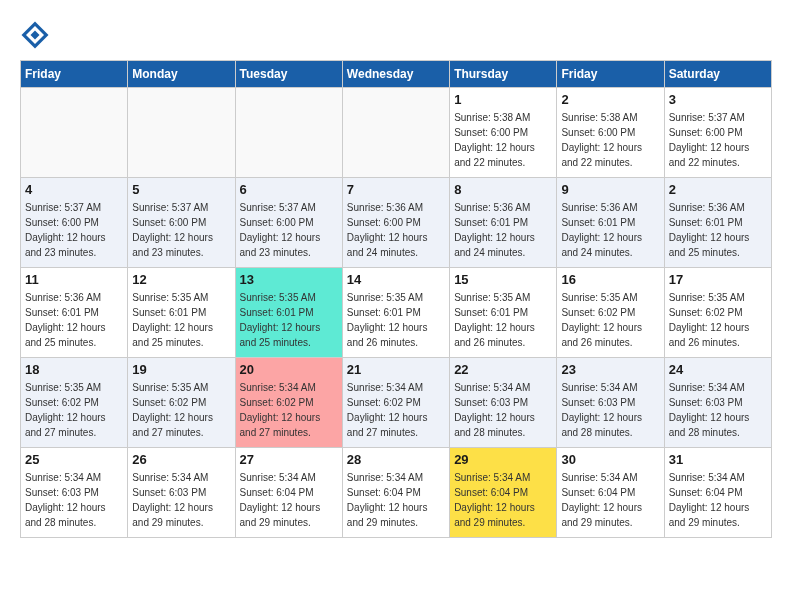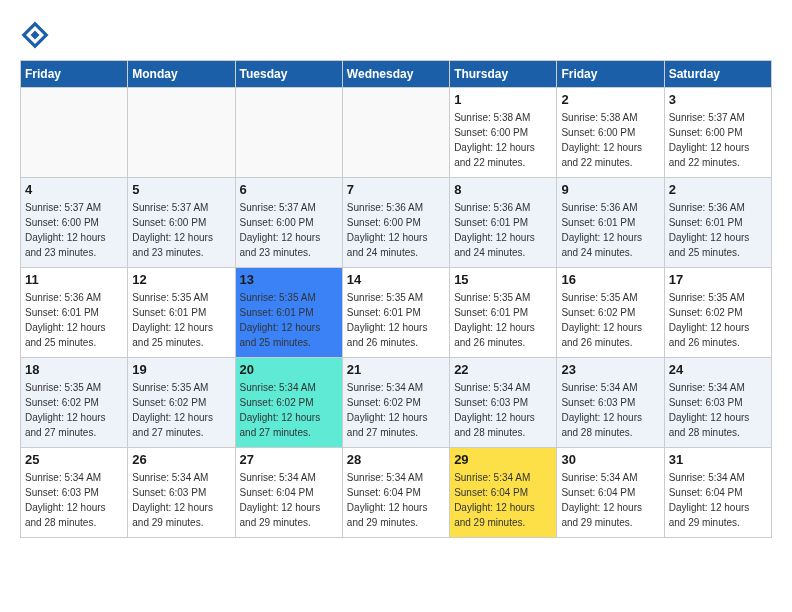--- a/index.html
+++ b/index.html
@@ -211,21 +211,21 @@
 Daylight: 12 hours
 and 25 minutes.</div>
         </td>
         <td style="background: rgb(255, 255, 255);">
           <div class="day-number">12</div>
           <div class="day-info" style="white-space: pre-line;">Sunrise: 5:35 AM
 Sunset: 6:01 PM
 Daylight: 12 hours
 and 25 minutes.</div>
         </td>
-        <td style="background: #3b82f6;">
+        <td style="background: #5eead4;">
           <div class="day-number">13</div>
           <div class="day-info" style="white-space: pre-line;">Sunrise: 5:35 AM
 Sunset: 6:01 PM
 Daylight: 12 hours
 and 25 minutes.</div>
         </td>
         <td style="background: rgb(255, 255, 255);">
           <div class="day-number">14</div>
           <div class="day-info" style="white-space: pre-line;">Sunrise: 5:35 AM
 Sunset: 6:01 PM
@@ -262,21 +262,21 @@
 Daylight: 12 hours
 and 27 minutes.</div>
         </td>
         <td style="background: rgb(238, 242, 249);">
           <div class="day-number">19</div>
           <div class="day-info" style="white-space: pre-line;">Sunrise: 5:35 AM
 Sunset: 6:02 PM
 Daylight: 12 hours
 and 27 minutes.</div>
         </td>
-        <td style="background: #5eead4;">
+        <td style="background: #fca5a5;">
           <div class="day-number">20</div>
           <div class="day-info" style="white-space: pre-line;">Sunrise: 5:34 AM
 Sunset: 6:02 PM
 Daylight: 12 hours
 and 27 minutes.</div>
         </td>
         <td style="background: rgb(238, 242, 249);">
           <div class="day-number">21</div>
           <div class="day-info" style="white-space: pre-line;">Sunrise: 5:34 AM
 Sunset: 6:02 PM

